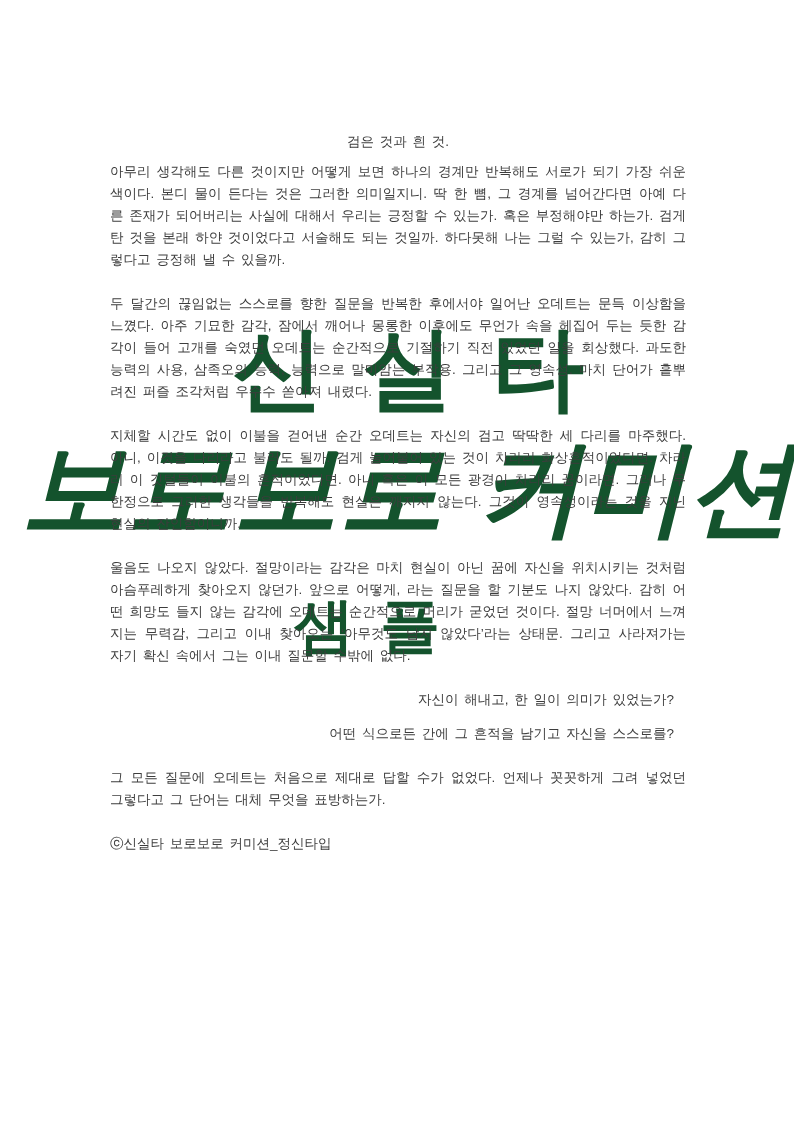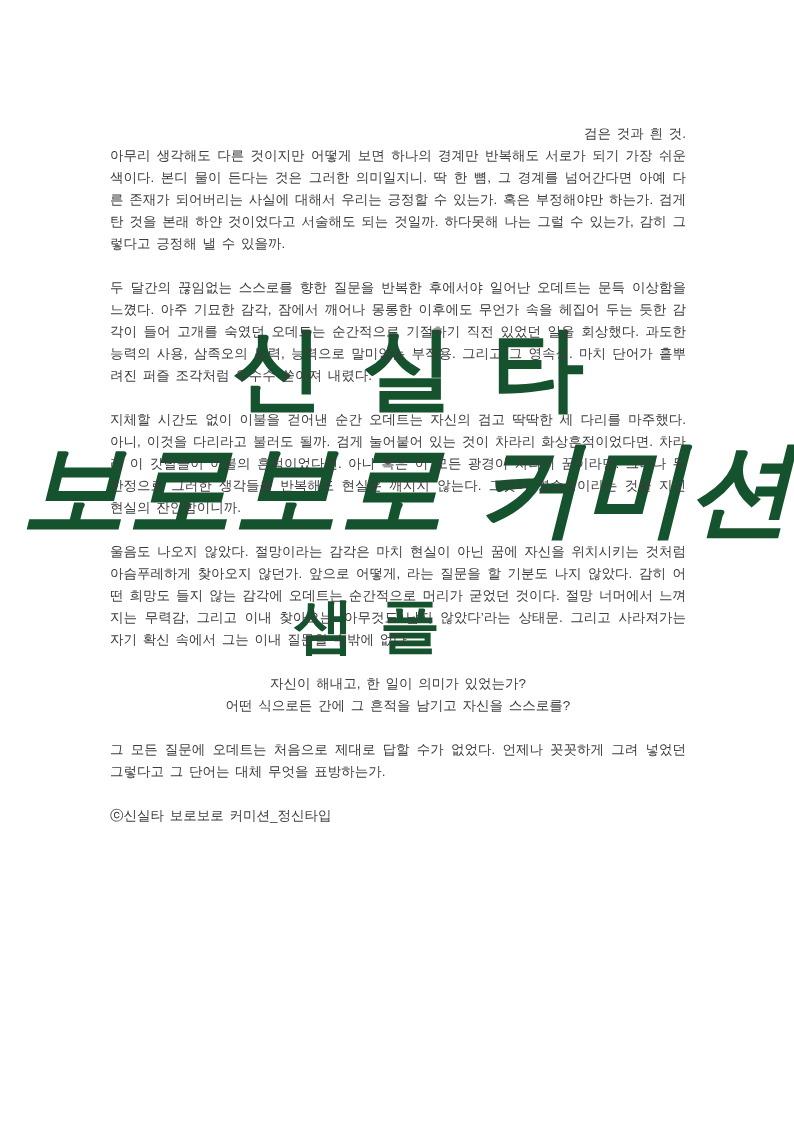--- a/index.html
+++ b/index.html
@@ -44,26 +44,26 @@
     font-size: 13.5px;
     line-height: 22px;
     word-spacing: 2px;
   }
   .para {
     text-align: justify;
     word-break: break-all;
     margin: 0 0 22px 0;
   }
   .title-line {
-    text-align: right;
-    margin: 0;
+    text-align: center;
+    margin: 8px;
   }
   .qline {
-    text-align: center;
-    margin: 0;
+    text-align: right;
+    margin: 12px;
   }
   .qblock { margin: 0 0 22px 0; }
   .signature {
     text-align: left;
     margin: 0;
   }
 </style>
 </head>
 <body>
 

